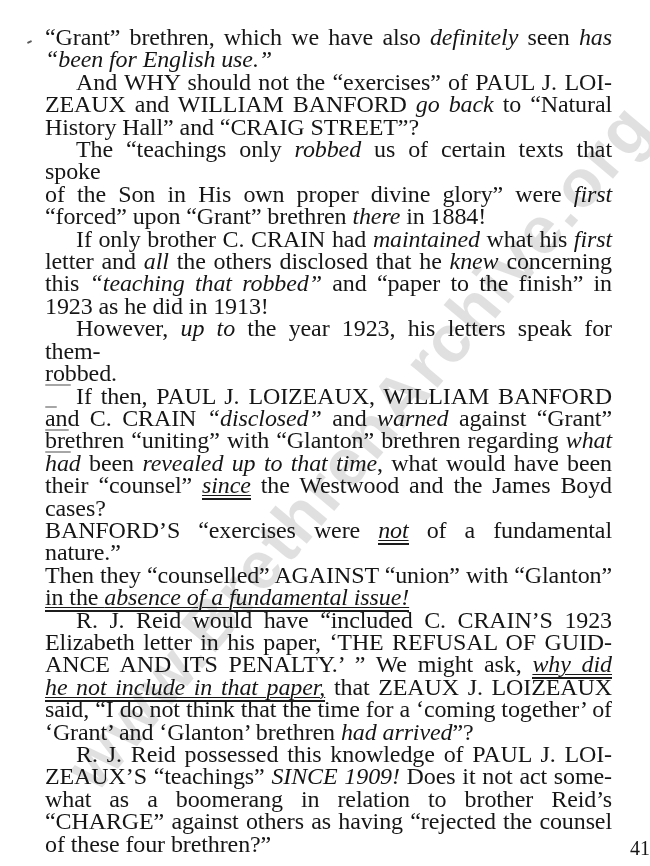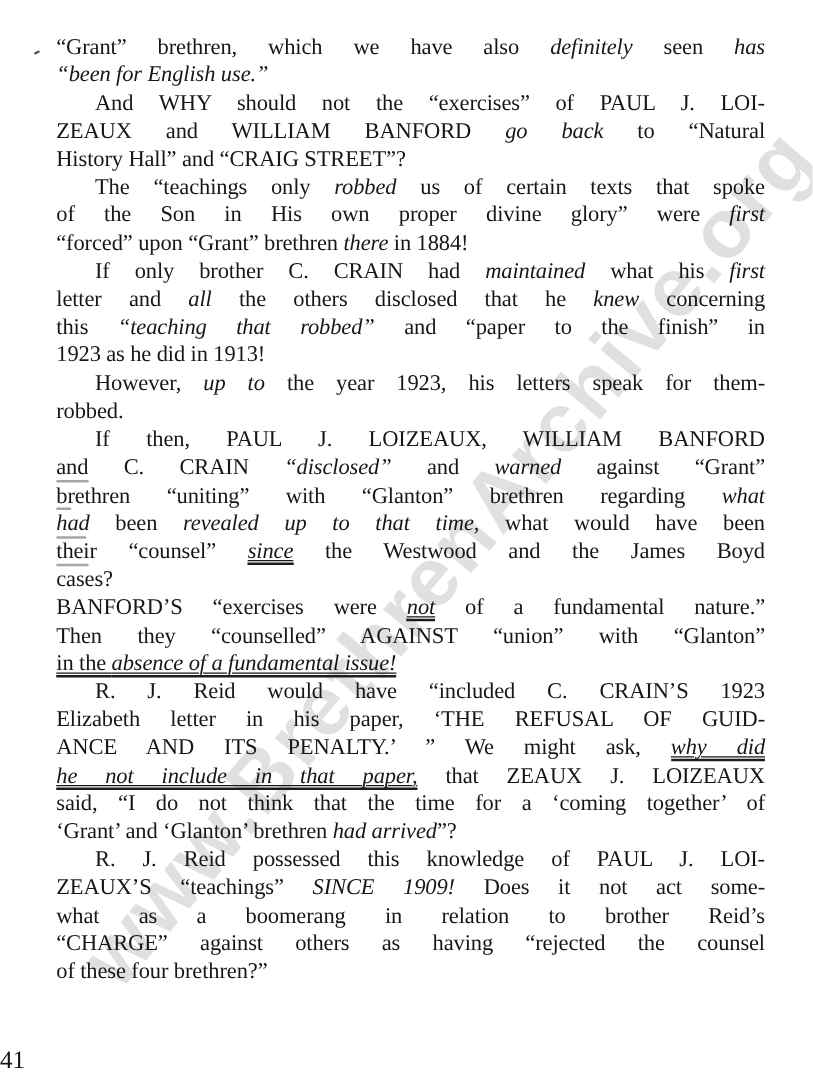--- a/index.html
+++ b/index.html
@@ -26,40 +26,40 @@
     letter-spacing:2px;
     color:rgba(0,0,0,0.12);
     white-space:nowrap;
     z-index:1;
     user-select:none;
   }
   .textblock {
     position:absolute;
     left:45px; top:26px;
     width:567px;
-    font-size:18px;
+    font-size:24px;
     line-height:22.4px;
     letter-spacing:-0.1px;
     z-index:2;
   }
   .line { text-align:justify; text-align-last:justify; }
   .line.last { text-align:right; text-align-last:left; }
   .line.indent { text-indent:31px; }
   .it { font-style:italic; }
   
   .u2 {
     text-decoration:underline;
     text-decoration-thickness:1.2px;
     text-underline-offset:2px;
     border-bottom:2.5px solid #1c1c1c;
   }
   .pagenum {
     position:absolute;
     left:0; top:837px; width:650px;
-    text-align:left;
+    text-align:right;
     font-size:20px;
     z-index:2;
   }
   
   .speck {
     position:absolute; left:27px; top:41px;
     width:5px; height:2px; background:#5a5a5a;
     border-radius:2px; transform:rotate(-25deg);
     z-index:2;
   }

